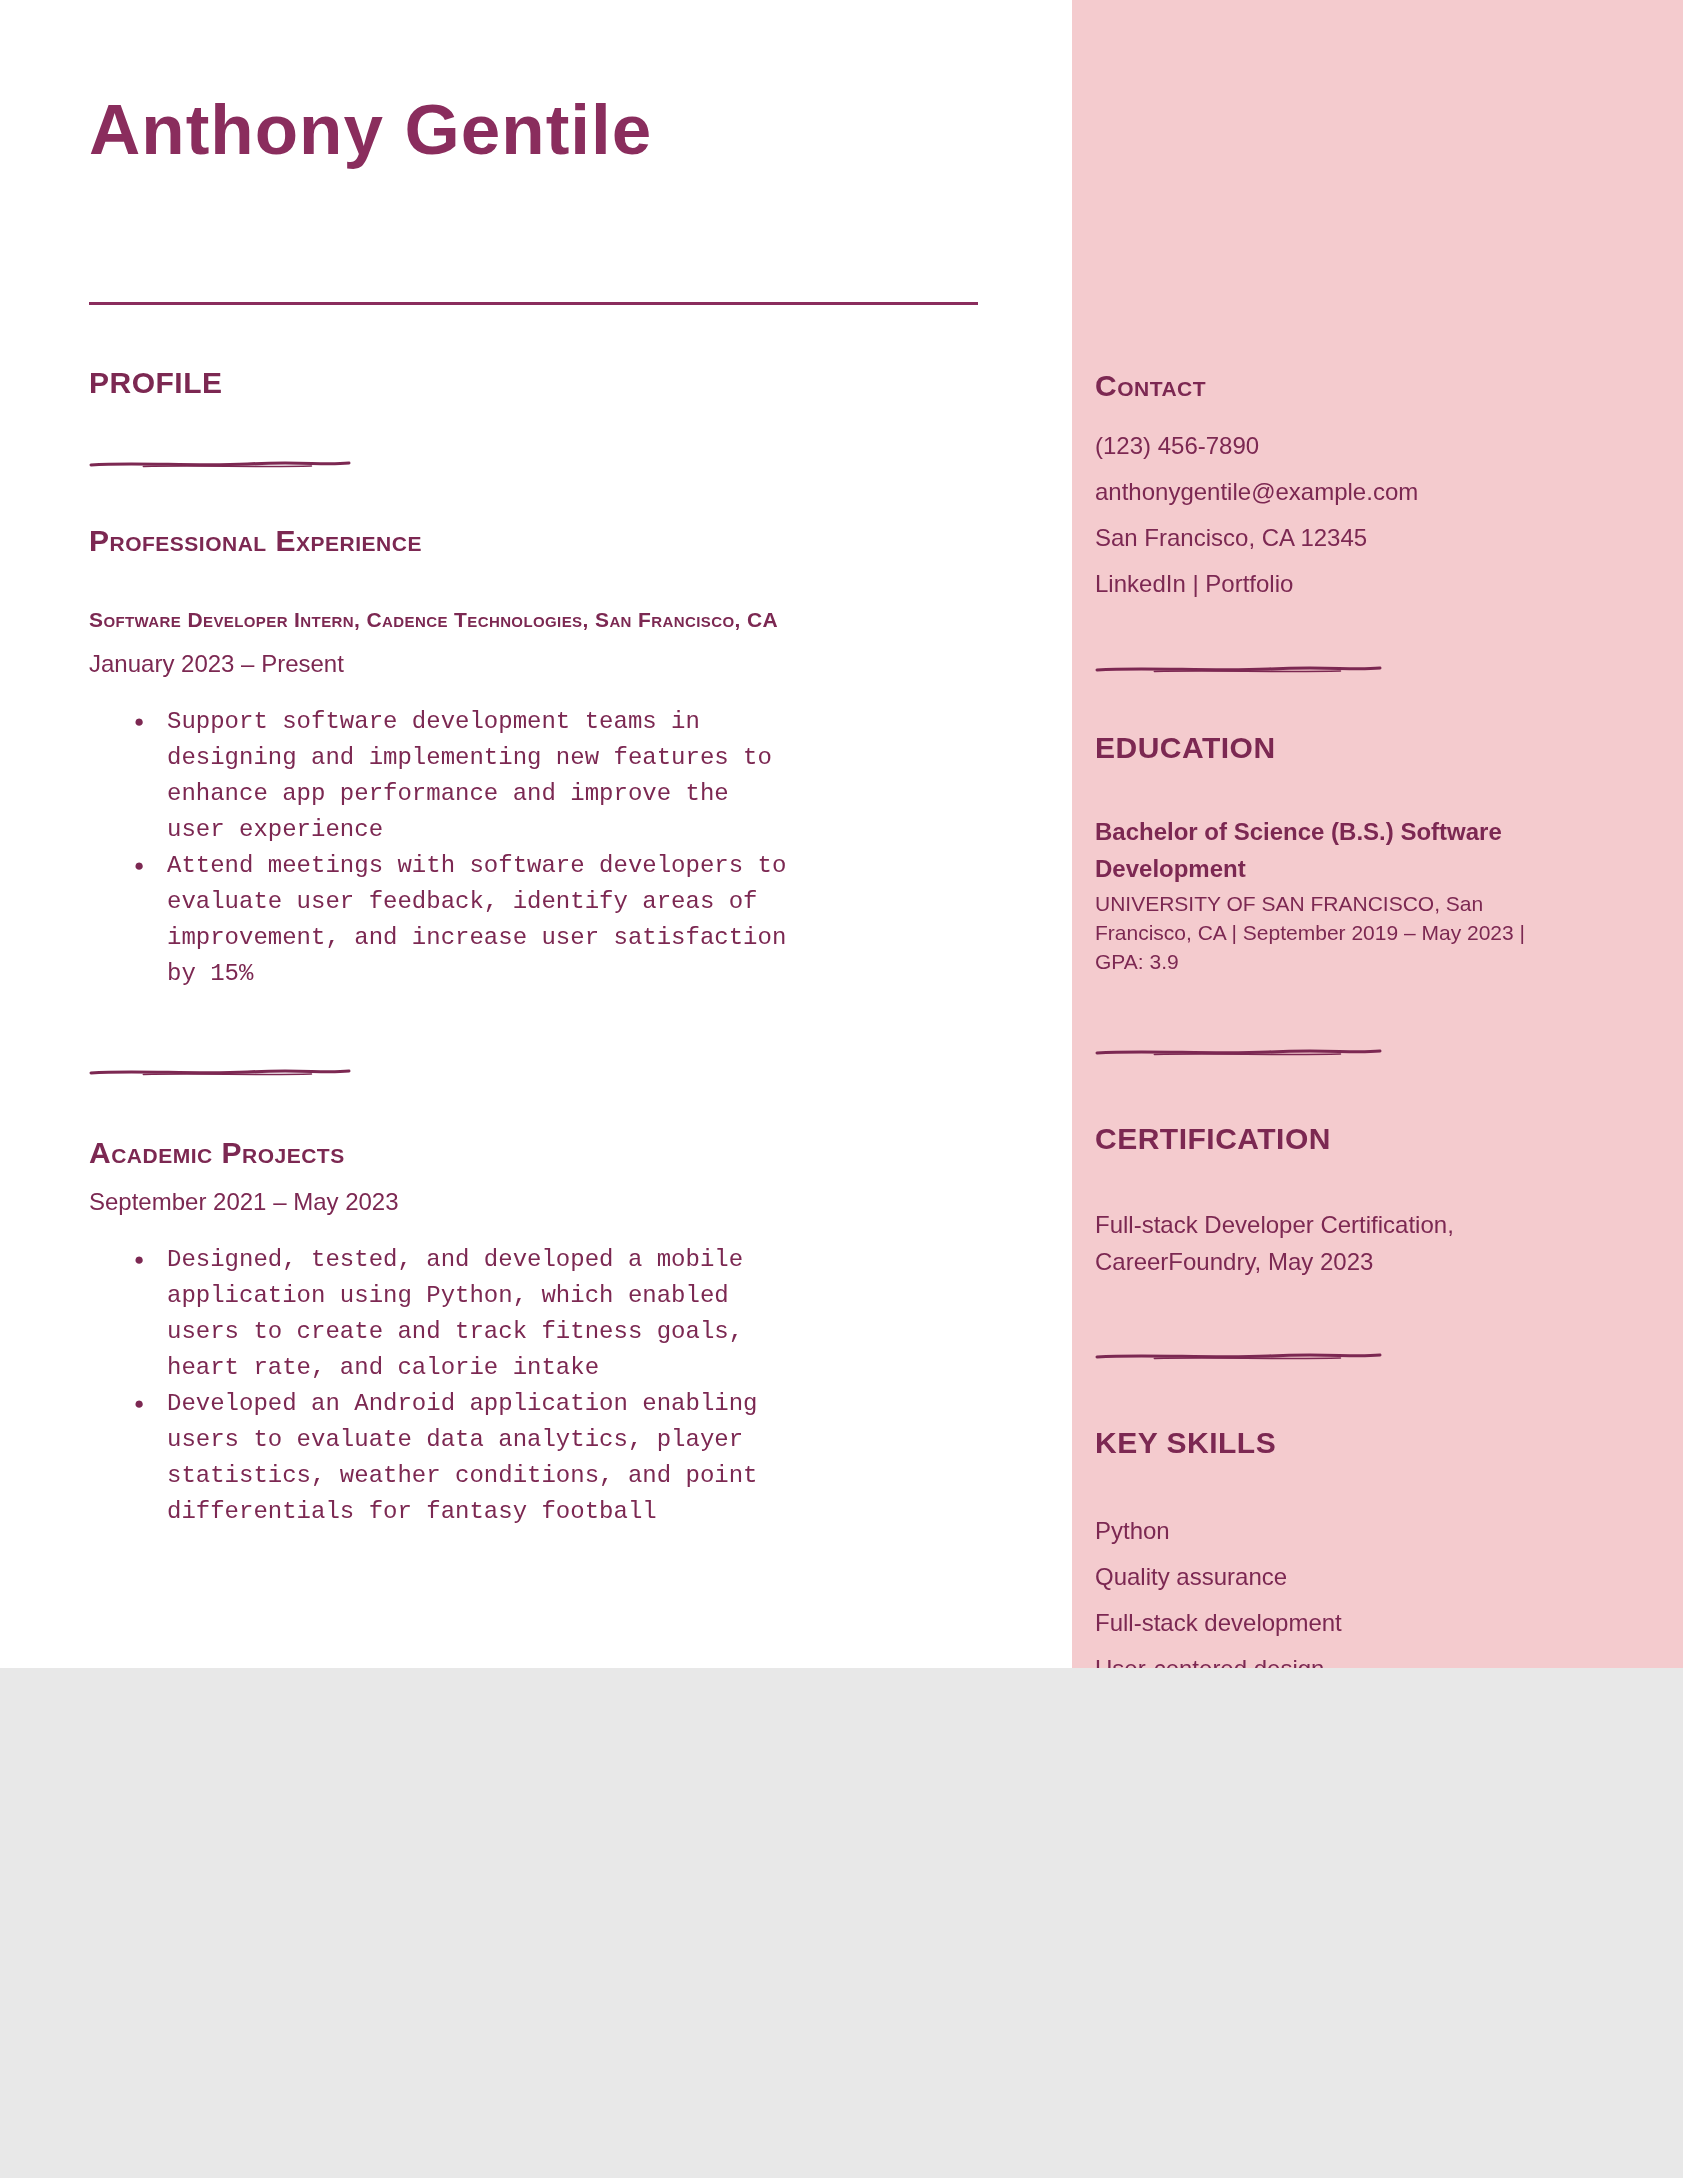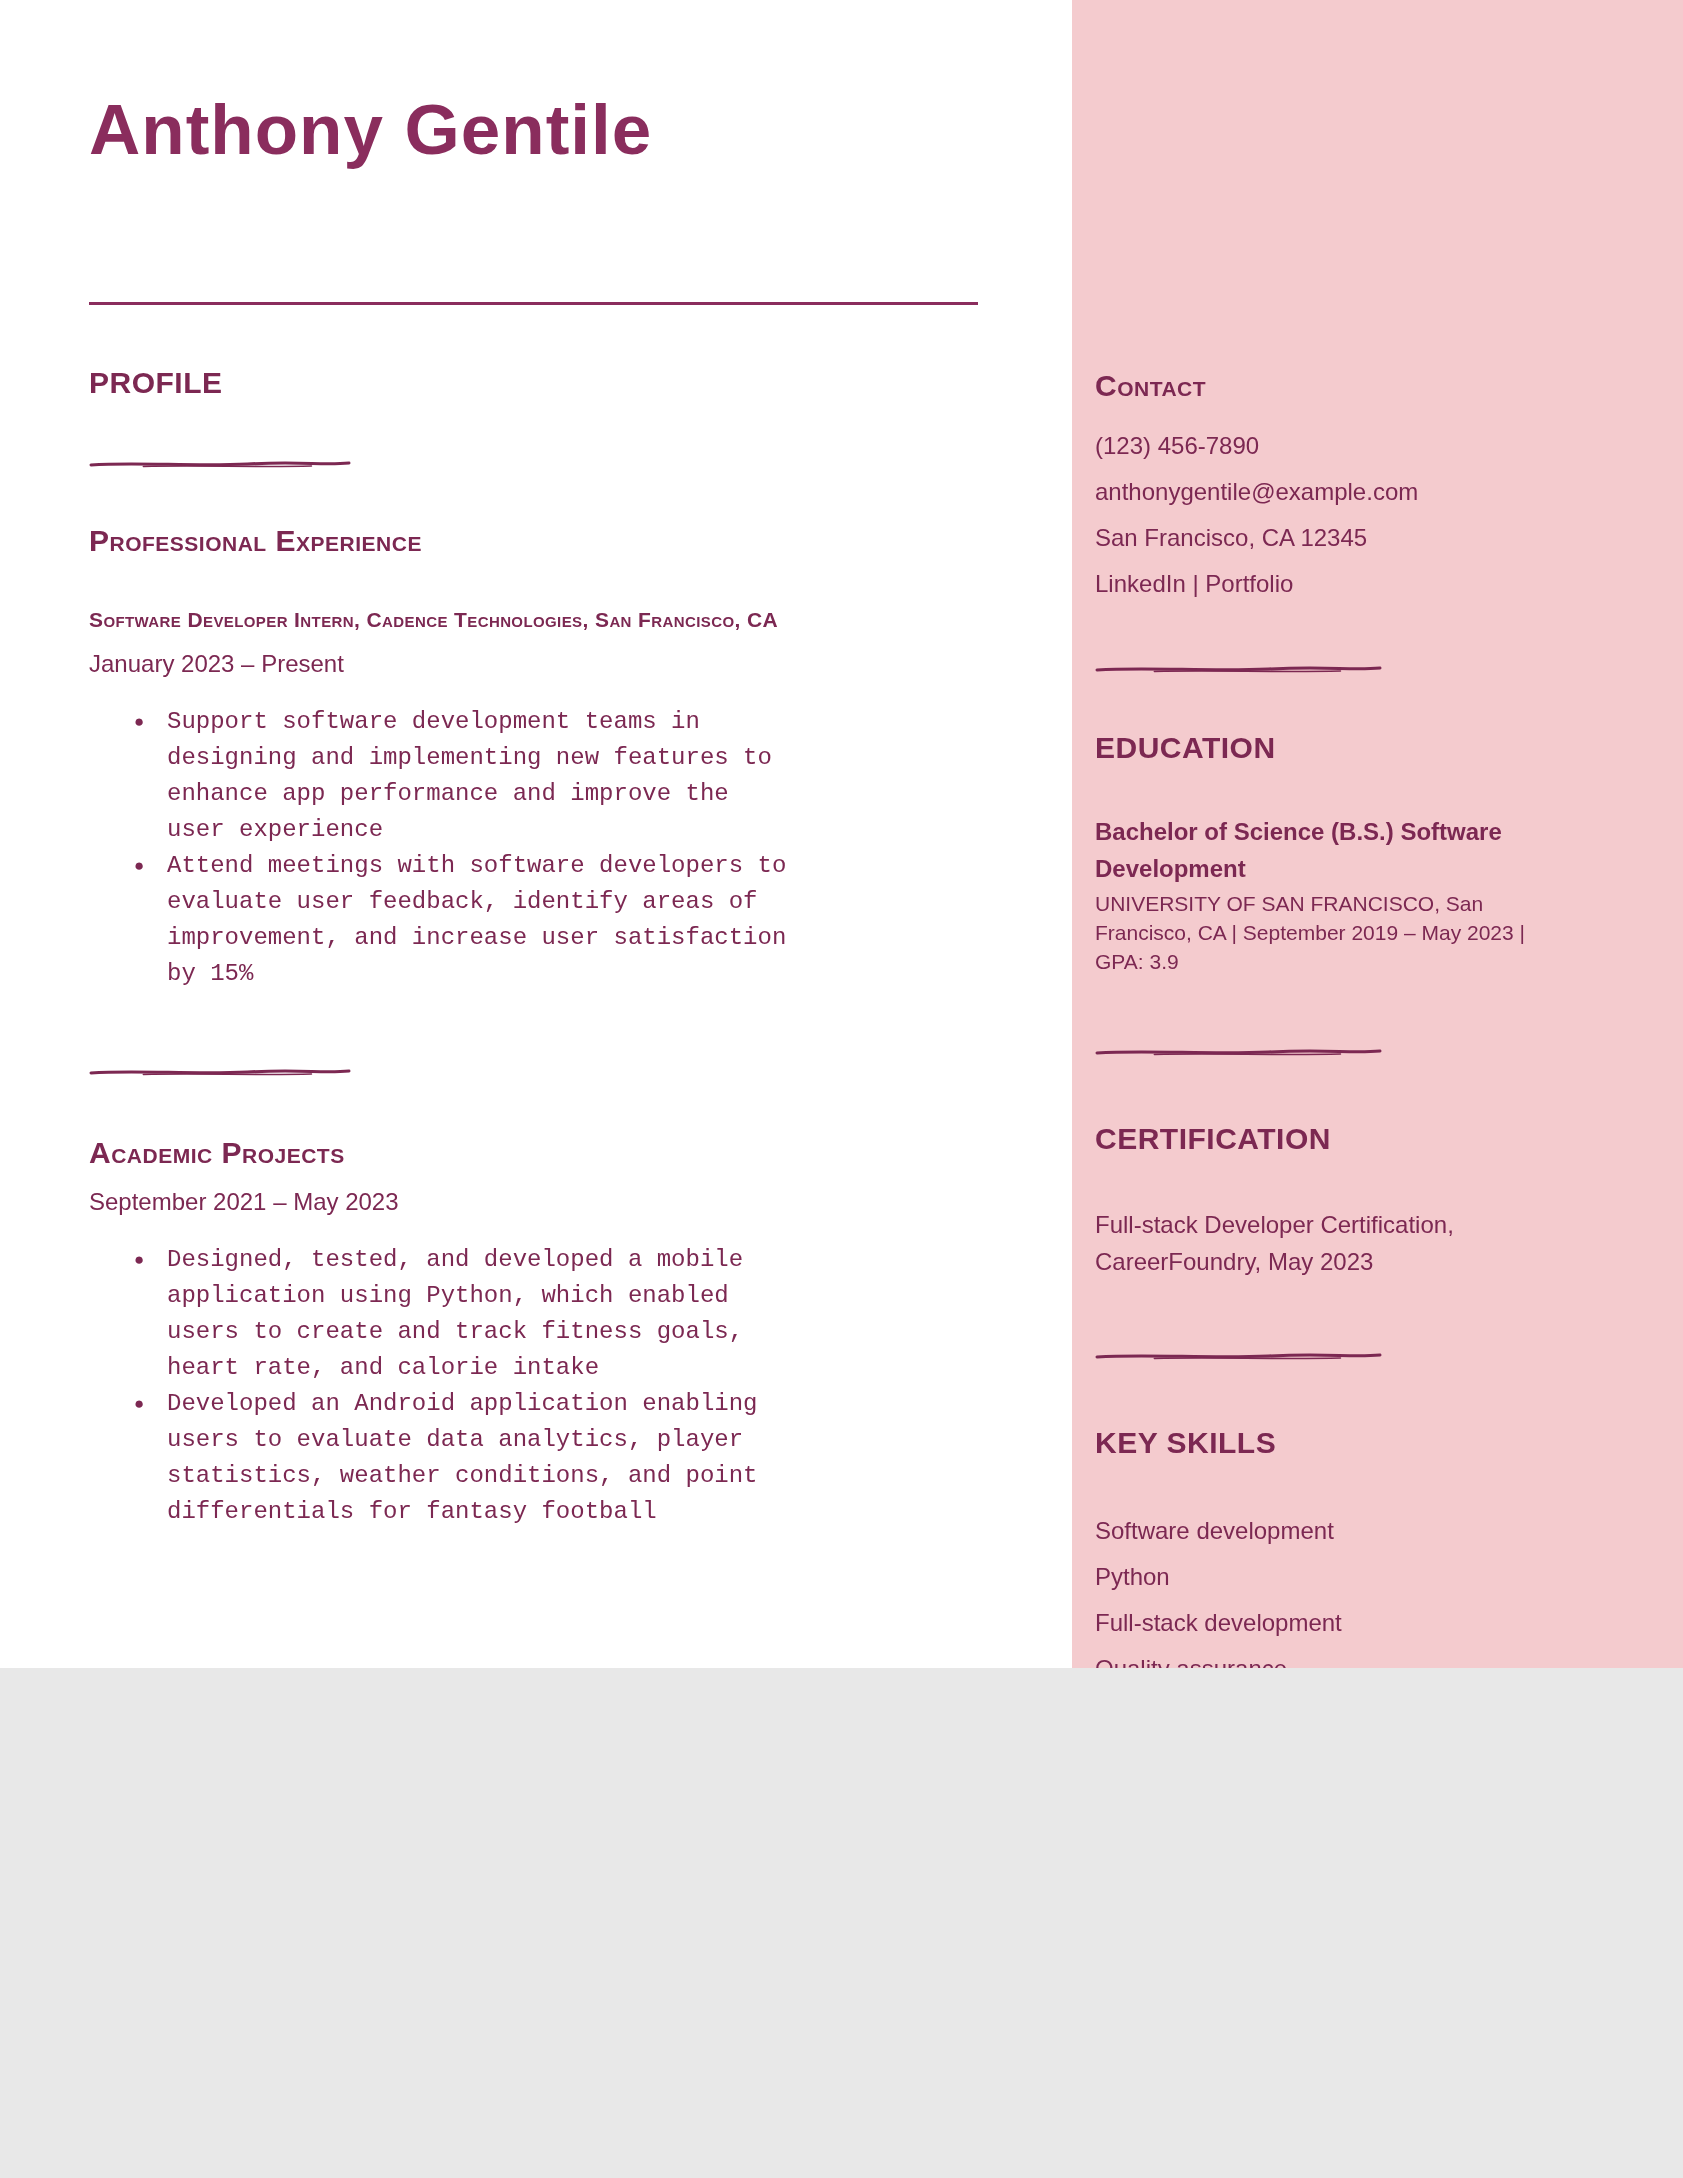--- a/index.html
+++ b/index.html
@@ -142,23 +142,22 @@
     <h2 class="cert-h sc">CERTIFICATION</h2>
     <p class="cert-p">Full-stack Developer Certification, CareerFoundry, May 2023</p>
 
     <svg class="squiggle sq-r3" width="287" height="10" viewBox="0 0 290 10" aria-hidden="true">
       <path d="M2 6 C 55 2.5, 115 8, 175 5 S 258 6.5, 288 4"></path>
       <path class="echo" d="M60 7.5 C 120 6, 185 8.5, 248 7"></path>
     </svg>
 
     <h2 class="skills-h sc">KEY SKILLS</h2>
     <div class="skills">
-      <div class="skill">Software development</div>
       <div class="skill">Python</div>
+      <div class="skill">Quality assurance</div>
       <div class="skill">Full-stack development</div>
-      <div class="skill">Quality assurance</div>
       <div class="skill">User-centered design</div>
     </div>
 
   </aside>
 
 </div>
 
 
 </body></html>

